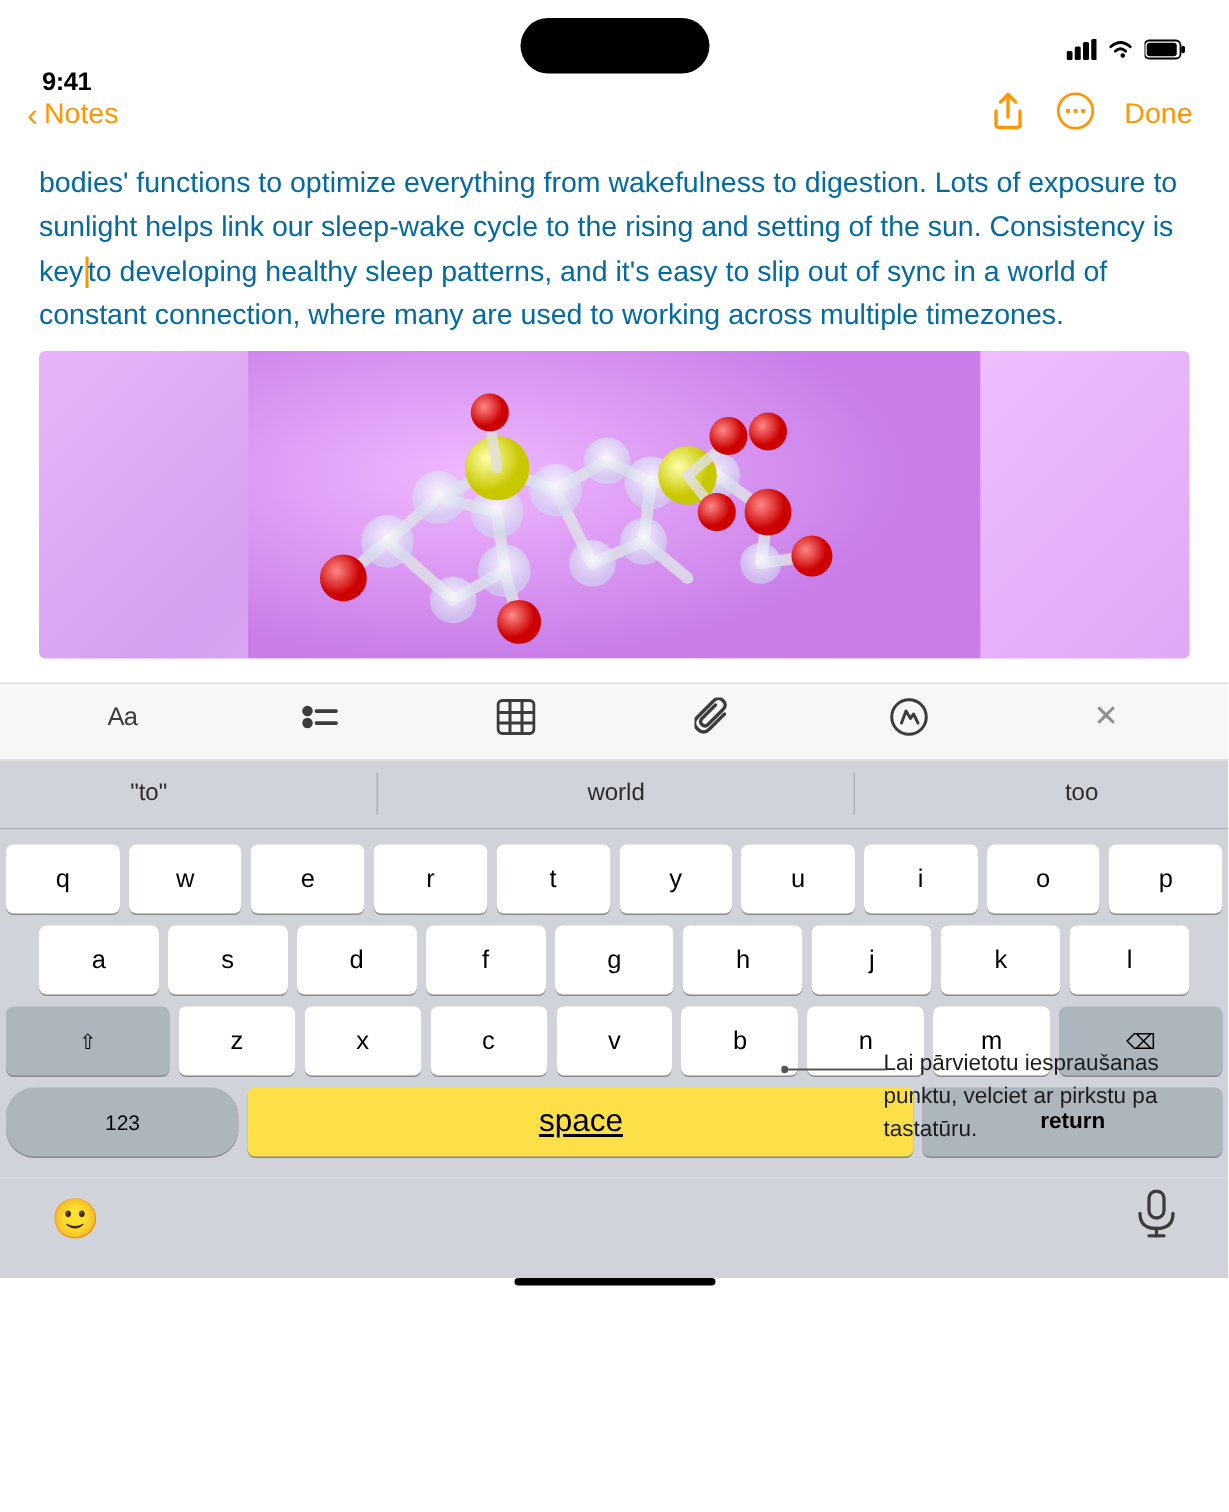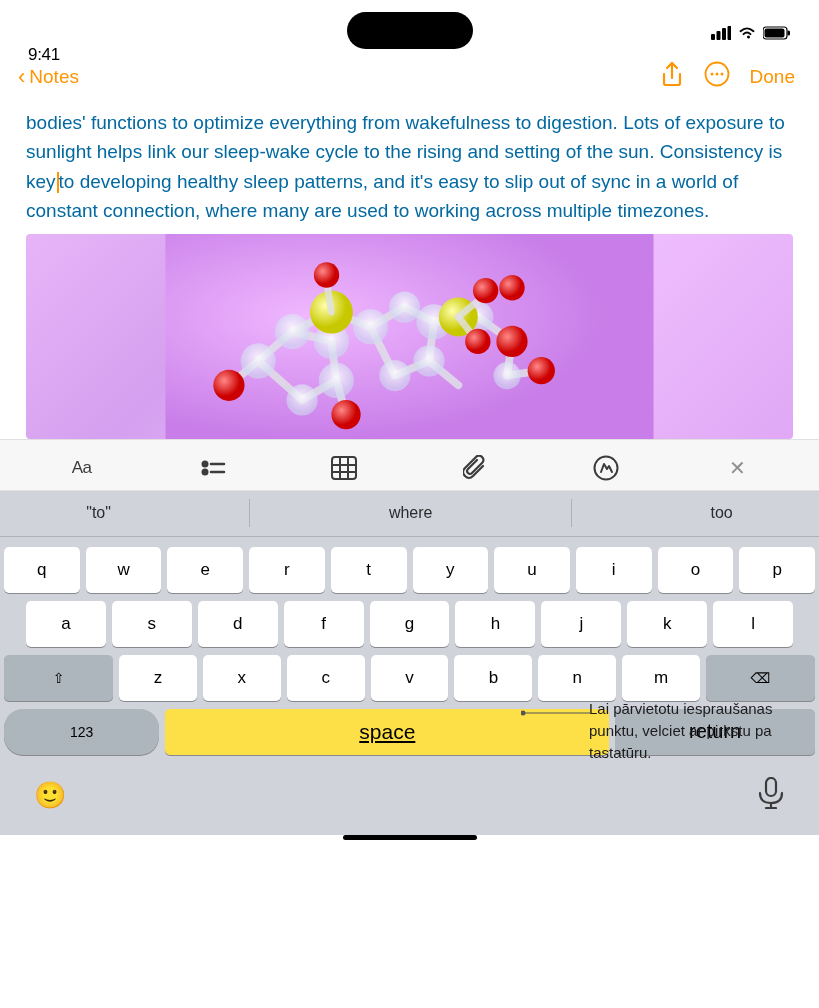--- a/index.html
+++ b/index.html
@@ -26,21 +26,21 @@
     .status-bar {
       display: flex;
       justify-content: space-between;
       align-items: center;
       padding: 14px 28px 0 28px;
       height: 52px;
     }
 
     .status-time {
       font-size: 17px;
-      font-weight: 400;
+      font-weight: 700;
       color: #000;
       letter-spacing: -0.3px;
       margin-top: 44px;
     }
 
     .status-icons {
       display: flex;
       align-items: center;
       gap: 7px;
     }
@@ -140,28 +140,28 @@
     }
 
     .molecule-svg-container {
       width: 100%;
       height: 100%;
     }
 
     
     .format-toolbar {
       display: flex;
-      align-items: flex-start;
+      align-items: flex-end;
       justify-content: space-around;
       padding: 10px 16px;
       border-top: 1px solid #e0e0e0;
       border-bottom: 1px solid #e0e0e0;
       background: #f7f7f7;
       height: 52px;
-      margin-top: 0;
+      margin-top: 16px;
     }
 
     .format-btn {
       color: #3c3c3c;
       font-size: 18px;
       cursor: pointer;
       display: flex;
       align-items: center;
       justify-content: center;
       width: 36px;
@@ -248,22 +248,22 @@
     .key-space {
       flex: 4;
       background: #fde047;
       font-size: 21px;
       color: #000;
       text-decoration: underline;
     }
 
     .key-return {
       background: #adb5bd;
-      font-size: 20px;
-      font-weight: 400;
+      font-size: 15px;
+      font-weight: 700;
       flex: 1.8;
     }
 
     .key-numbers {
       flex: 1.4;
       border-radius: 19px;
     }
 
     .key-delete {
       flex: 1.4;
@@ -492,21 +492,21 @@
         <circle cx="13" cy="13" r="11.5" stroke="#3c3c3c" stroke-width="2"></circle>
         <path d="M8 17 L11 9 L14 14 L16 11 L19 17" stroke="#3c3c3c" stroke-width="2" stroke-linecap="round" stroke-linejoin="round" fill="none"></path>
       </svg>
     </span>
     <span class="format-btn format-close">✕</span>
   </div>
 
   <div class="autocomplete-bar">
     <span class="autocomplete-word quoted">"to"</span>
     <div class="autocomplete-divider"></div>
-    <span class="autocomplete-word">where</span>
+    <span class="autocomplete-word">world</span>
     <div class="autocomplete-divider"></div>
     <span class="autocomplete-word">too</span>
   </div>
 
   <div class="keyboard">
 
     <div class="key-row">
       <div class="key">q</div>
       <div class="key">w</div>
       <div class="key">e</div>

